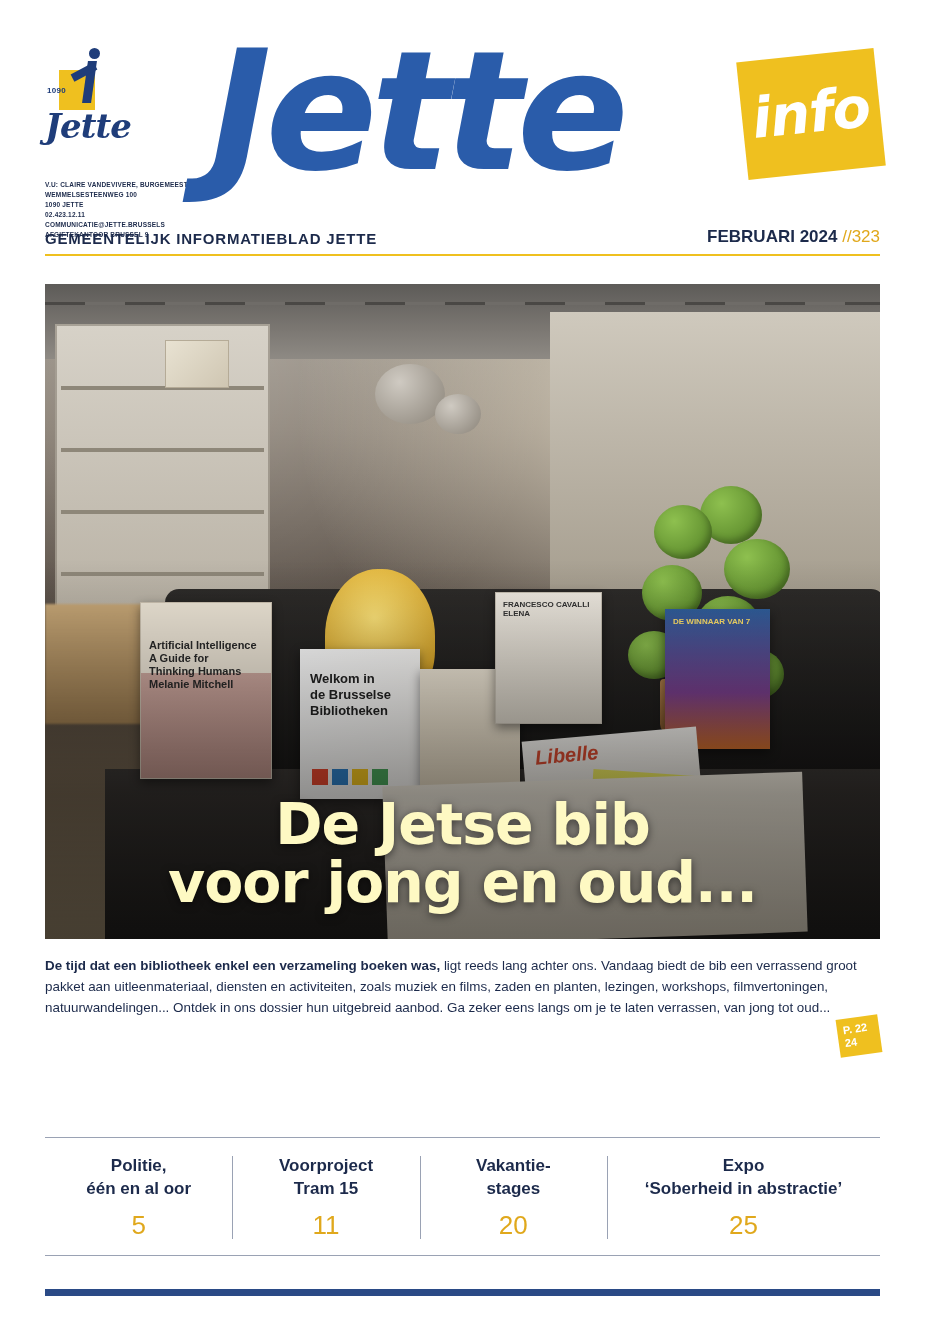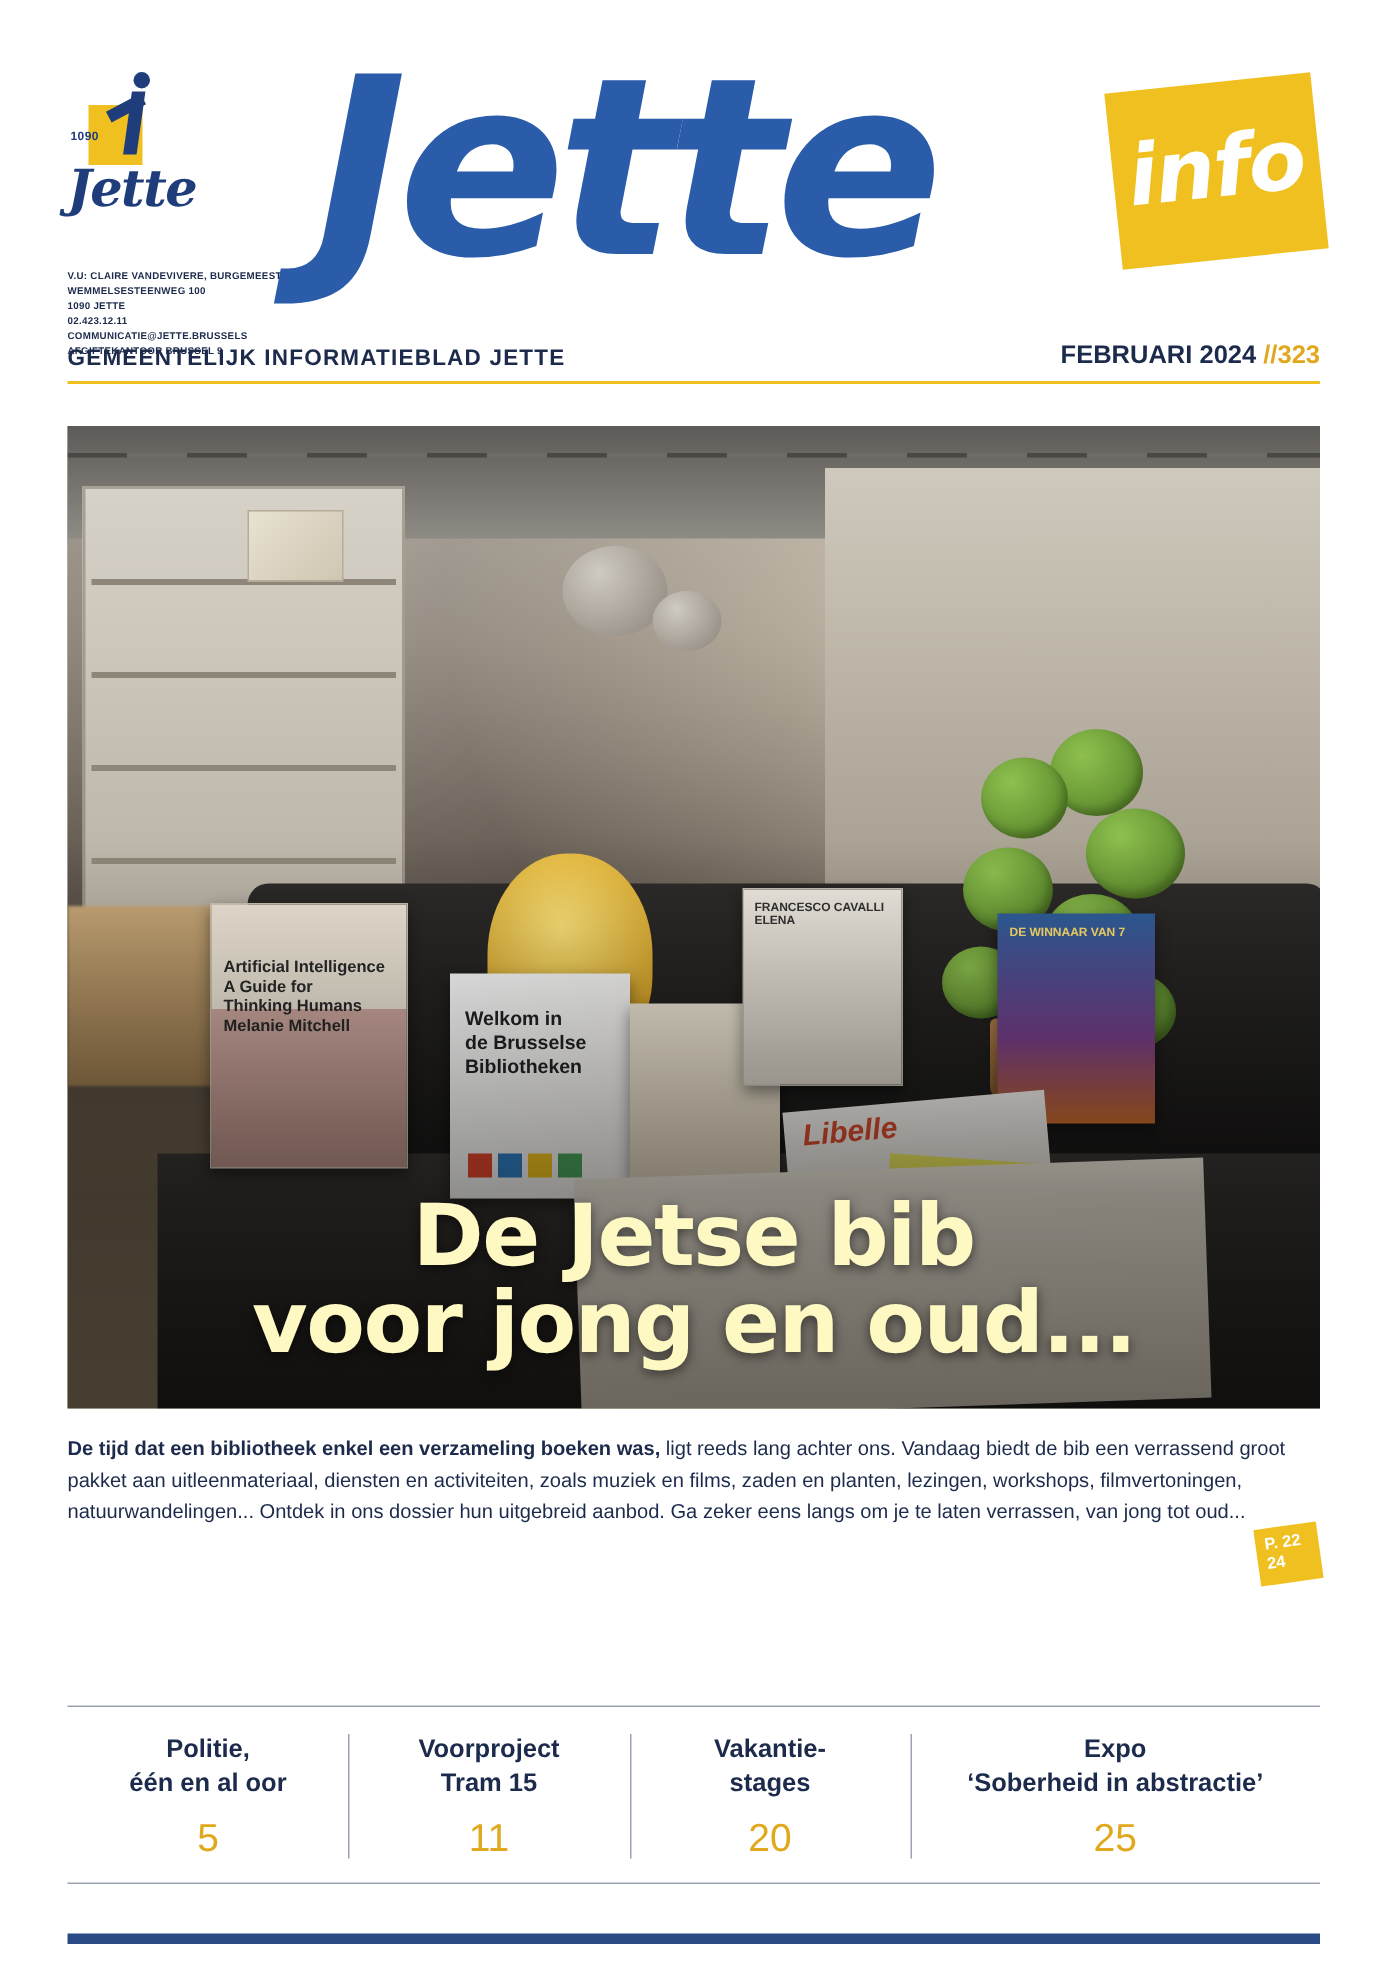--- a/index.html
+++ b/index.html
@@ -159,21 +159,21 @@
     letter-spacing: 0.8px;
     color: #1c2a4b;
   }
   .subhead-right {
     font-size: 17px;
     font-weight: bold;
     color: #1c2a4b;
   }
   .subhead-right .issue {
     color: #e0a81c;
-    font-weight: bold;
+    font-weight: normal;
   }
 
   
   .cover {
     position: relative;
     margin-top: 28px;
     height: 655px;
     overflow: hidden;
     background: #6d6357;
   }

